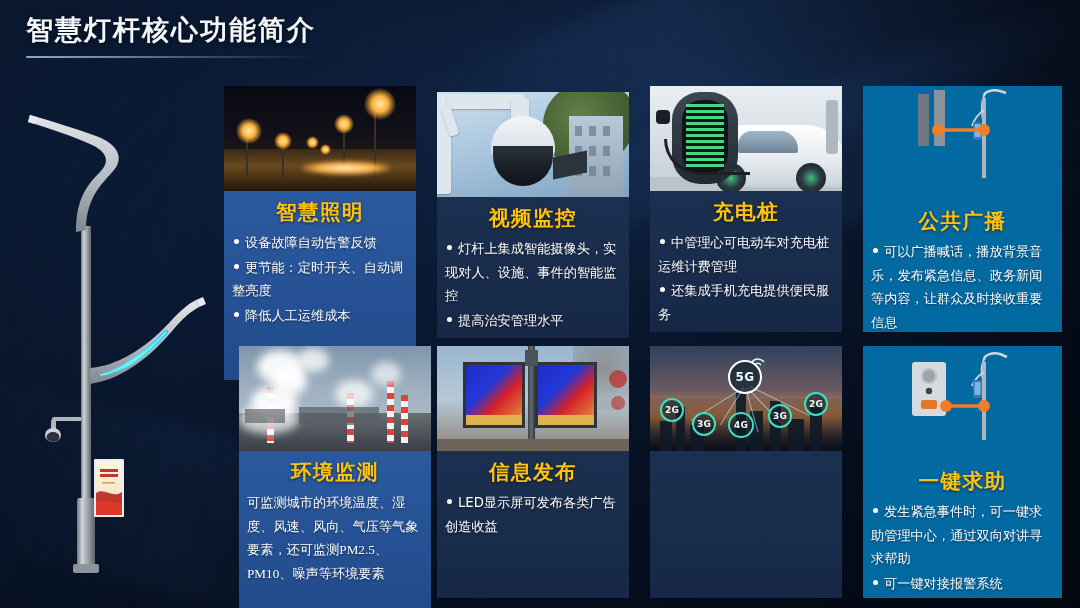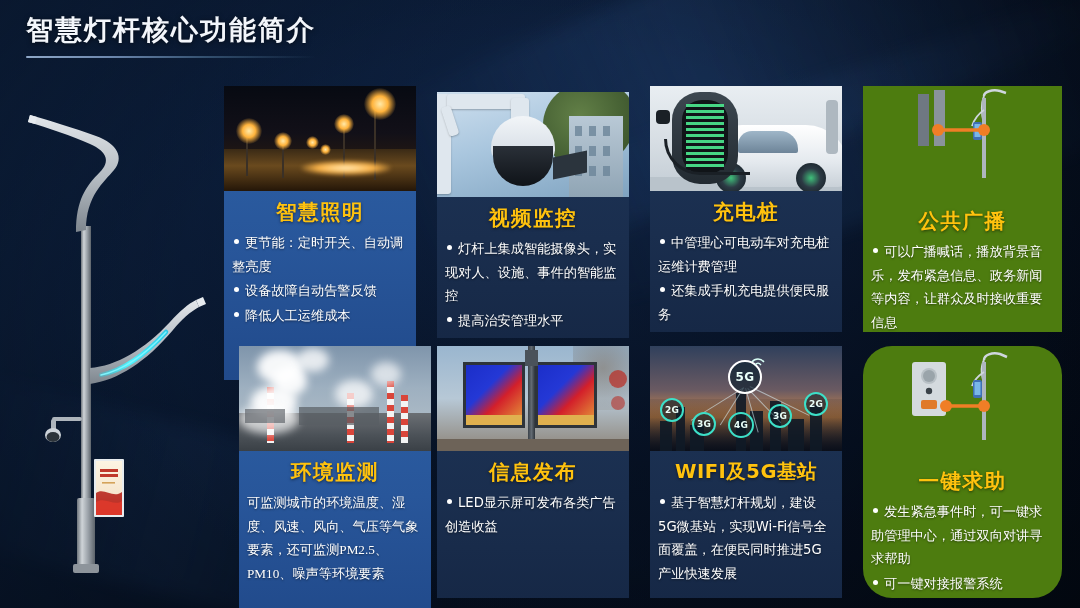--- a/index.html
+++ b/index.html
@@ -59,21 +59,21 @@
   }
   .bullets li .dot{
     display:inline-block;width:5px;height:5px;border-radius:50%;
     background:#ffffff;vertical-align:middle;margin:0 6px 3px 2px;
   }
   .para{color:#fff;font-size:13.2px;line-height:23.5px;text-shadow:0 1px 2px rgba(0,0,0,.5);}
 
   
   .bg-bright{background:linear-gradient(180deg,#2d61a6 0%,#28569a 55%,#214a8b 100%);}
   .bg-dark{background:linear-gradient(180deg,#1d3457 0%,#1a2e4e 60%,#162846 100%);}
-  .bg-plain{background:#4d7c0f;}
+  .bg-plain{background:#0369a1;}
 
   
   .scene{position:absolute;inset:0;}
 
   
   .road-sky{position:absolute;inset:0;background:linear-gradient(180deg,#070a12 0%,#121018 45%,#2a1c10 78%,#5a3a14 100%);}
   .road-surf{position:absolute;left:0;right:0;bottom:0;height:42px;
     background:linear-gradient(180deg,#3a2a16 0%,#6a4a1e 40%,#241608 100%);}
   .road-glow{position:absolute;width:26px;height:26px;border-radius:50%;
     background:radial-gradient(circle,#ffe9a8 0%,#ffb33c 35%,rgba(255,150,30,0) 72%);}
@@ -241,22 +241,22 @@
         <div class="road-glow" style="left:140px;top:2px;width:32px;height:32px;"></div>
         <div class="road-glow" style="left:110px;top:28px;width:20px;height:20px;"></div>
         <div class="road-glow" style="left:82px;top:50px;width:13px;height:13px;"></div>
         <div class="road-glow" style="left:96px;top:58px;width:11px;height:11px;"></div>
         <div class="road-center"></div>
       </div>
     </div>
     <div class="card-body">
       <div class="card-title">智慧照明</div>
       <ul class="bullets">
+        <li><span class="dot"></span><span>设备故障自动告警反馈</span></li>
         <li><span class="dot"></span><span>更节能：定时开关、自动调整亮度</span></li>
-        <li><span class="dot"></span><span>设备故障自动告警反馈</span></li>
         <li><span class="dot"></span><span>降低人工运维成本</span></li>
       </ul>
     </div>
   </div>
 
   <div class="card bg-dark" style="left:213px;top:0px;width:192px;height:246px;margin-top:6px;">
     <div class="card-photo">
       <div class="scene">
         <div class="cam-sky"></div>
         <div class="cam-tree"></div>
@@ -414,29 +414,23 @@
         <div class="g5-node" style="left:42px;top:66px;width:24px;height:24px;">3G</div>
         <div class="g5-node" style="left:78px;top:66px;width:26px;height:26px;">4G</div>
         <div class="g5-node" style="left:118px;top:58px;width:24px;height:24px;">3G</div>
         <div class="g5-node" style="left:154px;top:46px;width:24px;height:24px;">2G</div>
         <svg style="position:absolute;left:100px;top:8px;" width="16" height="14" viewBox="0 0 16 14">
           <path d="M2 8 C5 4, 11 4, 14 8" stroke="#d9fff6" stroke-width="1.4" fill="none"></path>
           <path d="M5 11 C7 8.5, 9 8.5, 11 11" stroke="#d9fff6" stroke-width="1.4" fill="none"></path>
         </svg>
       </div>
     </div>
-    <div class="card-body">
-      <div class="card-title">WIFI及5G基站</div>
-      <ul class="bullets">
-        <li><span class="dot"></span><span>基于智慧灯杆规划，建设5G微基站，实现Wi-Fi信号全面覆盖，在便民同时推进5G产业快速发展</span></li>
-      </ul>
-    </div>
-  </div>
-
-  <div class="card bg-plain noimg" style="left:639px;top:260px;width:199px;height:252px;border-radius:29px;">
+  </div>
+
+  <div class="card bg-plain noimg" style="left:639px;top:260px;width:199px;height:252px;">
     <div class="art-wrap">
       <svg width="150" height="108" viewBox="0 0 150 108">
         <rect x="24" y="16" width="34" height="54" rx="3" fill="#d4dade"></rect>
         <circle cx="41" cy="30" r="8" fill="#b9c1c6"></circle>
         <circle cx="41" cy="30" r="6" fill="#9aa4aa"></circle>
         <circle cx="41" cy="45" r="3.2" fill="#3a4248"></circle>
         <rect x="33" y="54" width="16" height="9" rx="2" fill="#e07a2a"></rect>
         <path d="M96 14 C96 9, 104 6, 112 8 L119 11" stroke="#cfd6dd" stroke-width="2.5" fill="none"></path>
         <path d="M96 14 C92 22, 94 30, 96 38" stroke="#cfd6dd" stroke-width="2" fill="none"></path>
         <rect x="94" y="16" width="4" height="78" fill="#aeb6be"></rect>

